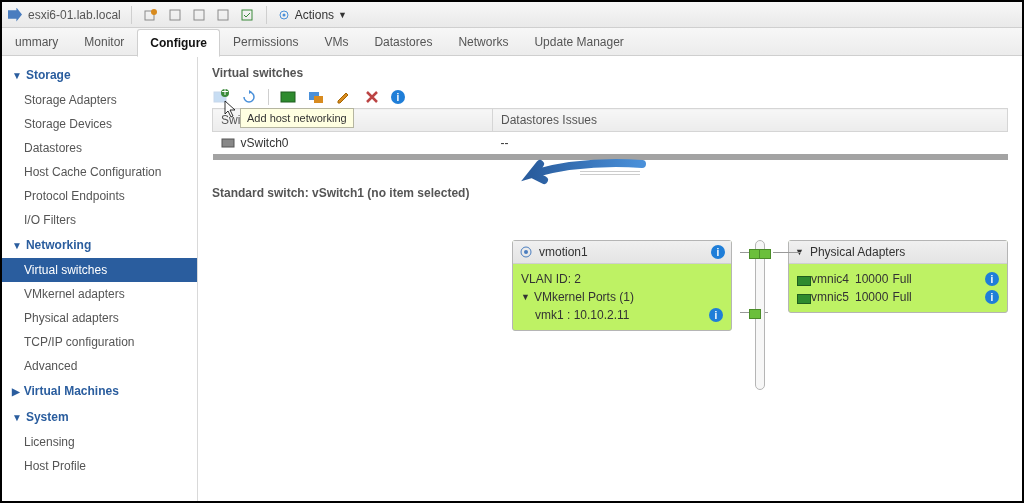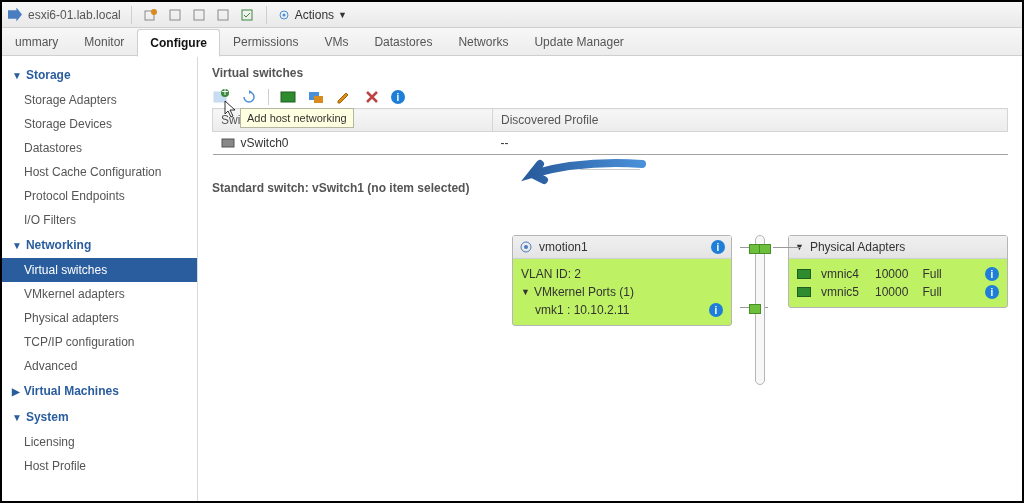--- a/index.html
+++ b/index.html
@@ -18,35 +18,35 @@
   .side-item.selected{background:#2a5d9e;color:#fff}
   .side-chevron{color:#2a5d9e;font-size:10px}
   .main{flex:1;padding:10px 14px;overflow:hidden;position:relative}
   .section-title{color:#555;font-weight:bold;margin-bottom:8px}
   .toolbar{display:flex;align-items:center;gap:10px;margin-bottom:2px;position:relative}
   .toolbar .ticon{width:18px;height:18px;display:flex;align-items:center;justify-content:center;cursor:pointer}
   .tsep{width:1px;height:16px;background:#cfcfcf}
   .tooltip{position:absolute;top:20px;left:28px;background:#ffffe1;border:1px solid #b5b5a0;padding:3px 6px;font-size:11px;color:#333;white-space:nowrap;z-index:10}
   table.grid{width:100%;border-collapse:collapse;margin-top:0}
   table.grid th{text-align:left;background:linear-gradient(#f7f7f7,#ececec);border:1px solid #d5d5d5;padding:4px 8px;font-weight:normal;color:#555}
-  table.grid td{border-bottom:1px solid #a3a3a3;padding:4px 8px}
+  table.grid td{border-bottom:6px solid #a3a3a3;padding:4px 8px}
   table.grid tr.selected td{background:#cfe8ff}
   .switch-cell{display:flex;align-items:center;gap:6px}
   .arrow-annot{position:absolute;left:300px;top:10px;pointer-events:none}
   .grip{height:10px;display:flex;justify-content:center;align-items:center;margin:8px 0}
   .grip span{width:60px;height:4px;border-top:1px solid #ccc;border-bottom:1px solid #ccc}
   .detail-title{color:#555;font-weight:bold;margin:4px 0 40px 0}
   .diagram{display:flex;gap:10px;align-items:flex-start;margin-left:300px;position:relative}
   .pg-box,.pa-box{border:1px solid #b5b5b5;border-radius:3px;background:#bef264;min-width:220px}
   .pg-head,.pa-head{background:linear-gradient(#f0f0f0,#e4e4e4);border-bottom:1px solid #cfcfcf;padding:4px 6px;display:flex;align-items:center;gap:6px}
   .pg-body,.pa-body{padding:6px 8px}
   .info-i{width:14px;height:14px;border-radius:50%;background:#1f7ed8;color:#fff;display:inline-flex;align-items:center;justify-content:center;font-size:10px;font-weight:bold;margin-left:auto}
   .bridge{width:60px;height:150px;border:1px solid #b5b5b5;border-radius:8px;background:#f7f7f7;position:relative}
   .port{width:12px;height:10px;background:#6bbf3b;border:1px solid #4a8c28;position:absolute}
-  .pa-row{display:flex;align-items:center;gap:10px;padding:2px 0}
+  .pa-row{display:flex;align-items:flex-end;gap:0;padding:2px 0}
   .nic-ic{width:14px;height:10px;background:#2e8b2e;border:1px solid #1e5e1e;display:inline-block}
   .vmk-row{display:flex;align-items:center;justify-content:space-between;gap:2px}
   .conn-line{position:absolute;background:#999;height:1px}
   .host-icon{width:14px;height:14px;background:#4a7dbf;display:inline-block;clip-path:polygon(0 20%,60% 20%,60% 0,100% 50%,60% 100%,60% 80%,0 80%)}
   .cursor{position:absolute;left:12px;top:12px;z-index:11;pointer-events:none}
 </style>
 </head>
 <body>
 
 <div class="titlebar">
@@ -168,21 +168,21 @@
         </span>
       <span class="info-i" style="margin-left:0">i</span>
       <div class="tooltip">Add host networking</div>
     </div>
 
     <div style="position:relative">
       <table class="grid">
         <thead>
             <tr id="gridhead">
               <th style="width: 280px;">Switch</th>
-              <th>Discovered Profile</th>
+              <th>Datastores Issues</th>
             </tr>
           </thead>
         <tbody id="gridbody">
             <tr>
               <td>
                 <div class="switch-cell">
                   <svg width="14" height="14">
                     <rect x="1" y="3" width="12" height="8" fill="#888" stroke="#555"></rect>
                   </svg>
                   <span>vSwitch0</span>

